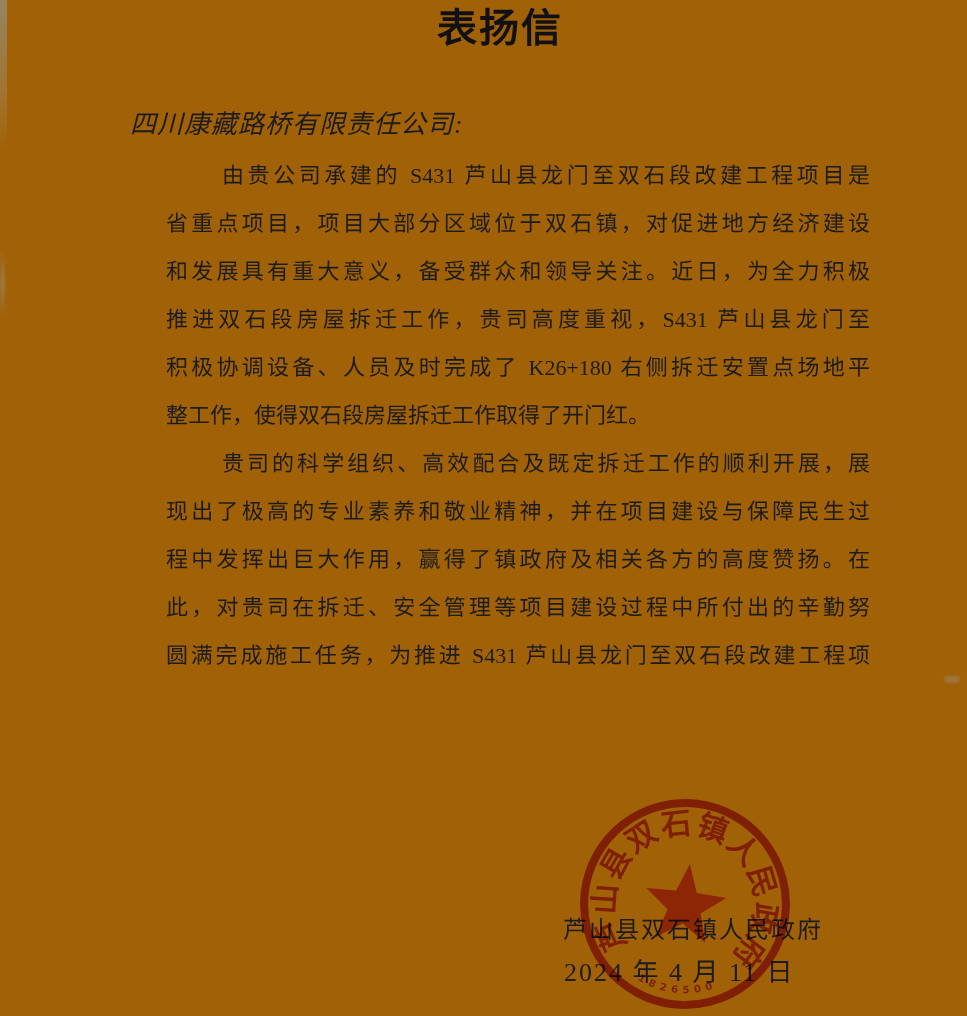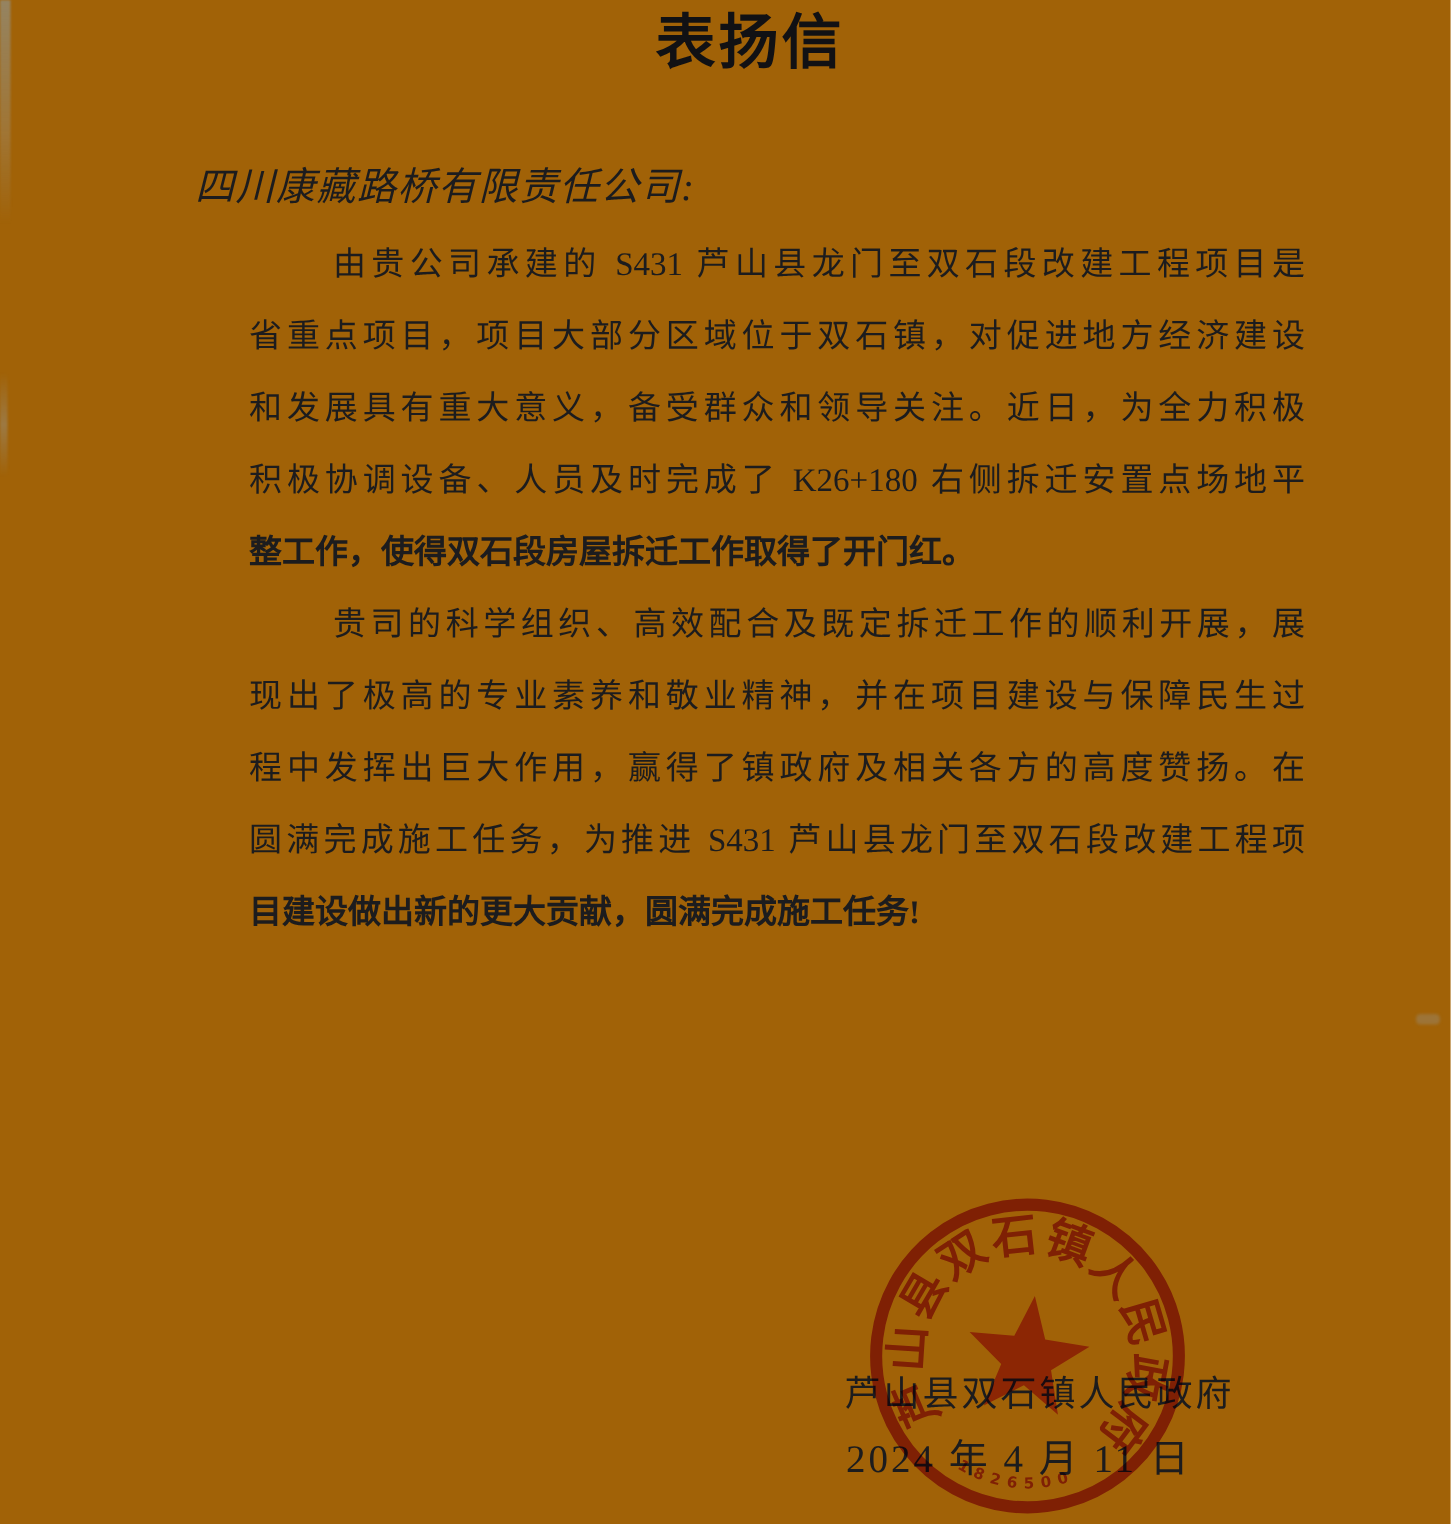--- a/index.html
+++ b/index.html
@@ -35,21 +35,20 @@
     text-align-last:justify;
     text-justify:inter-character;
     overflow:visible;
     margin-left:36px;
   }
   .line.first{padding-left:56px;}
   .line.last{
     text-align:right;
     -moz-text-align-last:left;
     text-align-last:left;
-    font-weight:bold;
   }
   .signature{
     position:absolute;left:563px;top:913px;
     font-size:24px;line-height:34px;letter-spacing:2px;
     white-space:nowrap;z-index:2;
   }
   .sign-date{
     position:absolute;left:564px;top:956px;
     font-size:26px;line-height:34px;letter-spacing:2px;
     white-space:nowrap;z-index:2;
@@ -101,27 +100,28 @@
   <div class="artifact artifact-right-mid"></div>
 
   <h1 class="title">表扬信</h1>
 
   <div class="salutation">四川康藏路桥有限责任公司:</div>
 
   <div class="body-block">
       <div class="line first">由贵公司承建的 S431 芦山县龙门至双石段改建工程项目是</div>
       <div class="line">省重点项目，项目大部分区域位于双石镇，对促进地方经济建设</div>
       <div class="line">和发展具有重大意义，备受群众和领导关注。近日，为全力积极</div>
+      <div class="line">推进双石段房屋拆迁工作，贵司高度重视，S431 芦山县龙门至</div>
       <div class="line">积极协调设备、人员及时完成了 K26+180 右侧拆迁安置点场地平</div>
       <div class="line last">整工作，使得双石段房屋拆迁工作取得了开门红。</div>
       <div class="line first">贵司的科学组织、高效配合及既定拆迁工作的顺利开展，展</div>
       <div class="line">现出了极高的专业素养和敬业精神，并在项目建设与保障民生过</div>
       <div class="line">程中发挥出巨大作用，赢得了镇政府及相关各方的高度赞扬。在</div>
+      <div class="line">此，对贵司在拆迁、安全管理等项目建设过程中所付出的辛勤努</div>
       <div class="line">圆满完成施工任务，为推进 S431 芦山县龙门至双石段改建工程项</div>
-      <div class="line last">目建设做出新的更大贡献，圆满完成施工任务!</div>
     </div>
 
   <div class="signature">芦山县双石镇人民政府</div>
 
   <div class="sign-date">2024 年 4 月 11 日</div>
 
   <svg class="seal" viewBox="0 0 222 222" aria-hidden="true">
     <circle cx="111" cy="111" r="100" fill="none" stroke-width="8" stroke="#c23a5e"></circle>
     <path d="M111,71 L100.7,98.8 L71.1,100 L94.4,118.4 L86.3,147 L111,130.5 L135.7,147 L127.6,118.4 L150.9,100 L121.3,98.8 Z" fill="#da4d75"></path>
     <g>

